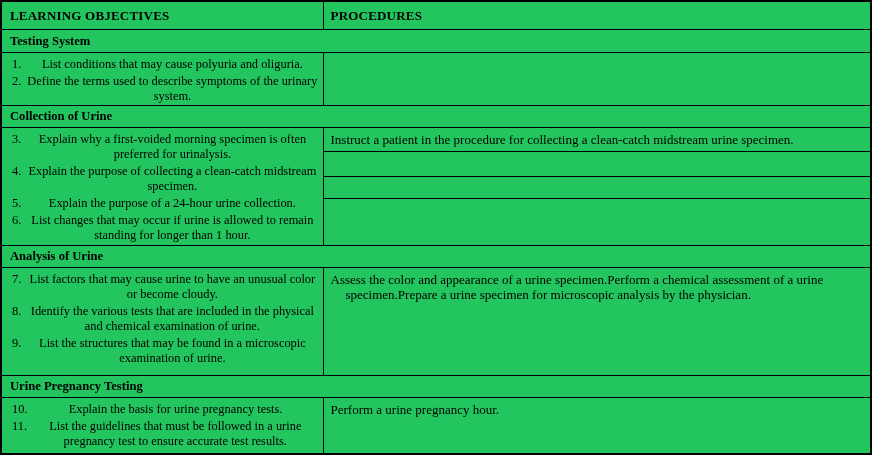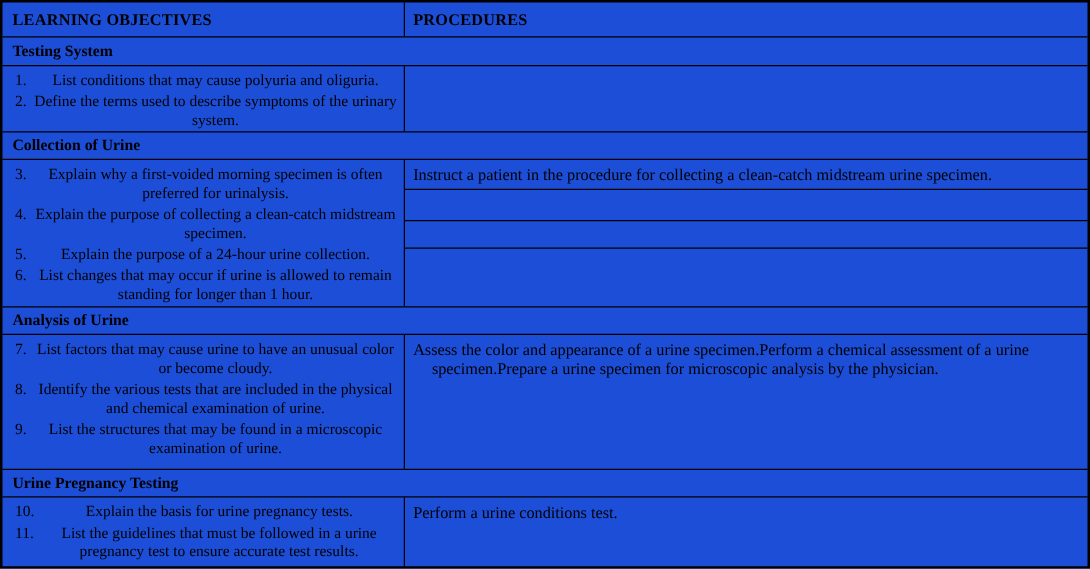--- a/index.html
+++ b/index.html
@@ -6,21 +6,21 @@
   html, body { background: #ffffff; }
   body {
     width: 872px; height: 455px;
     font-family: "Liberation Serif", "DejaVu Serif", serif;
     color: #000000;
   }
   .table {
     width: 872px; height: 455px;
     border: 2px solid #000000;
     display: flex; flex-direction: column;
-    background: #1d4ed8;
+    background: #22c55e;
   }
   .trow { display: flex; border-top: 1.5px solid #000000; flex: none; }
   .trow.first { border-top: none; }
 
   
   .hrow { height: 27px; align-items: stretch; }
   .hcell { display: flex; align-items: center; font-weight: bold; font-size: 13px; letter-spacing: 0.2px; }
   .hcell.hleft { width: 321.5px; flex: none; border-right: 1.5px solid #000000; padding-left: 8px; }
   .hcell.hright { flex: 1; padding-left: 7px; }
 
@@ -162,17 +162,17 @@
       <div class="obj">
         <span class="num">10.</span>
         <span class="txt">Explain the basis for urine pregnancy tests.</span>
       </div>
       <div class="obj">
         <span class="num">11.</span>
         <span class="txt">List the guidelines that must be followed in a urine pregnancy test to ensure accurate test results.</span>
       </div>
     </div>
     <div class="right">
-      <div class="proc">Perform a urine conditions test.</div>
+      <div class="proc">Perform a urine pregnancy hour.</div>
     </div>
   </div>
 
 </div>
 
 </body></html>

